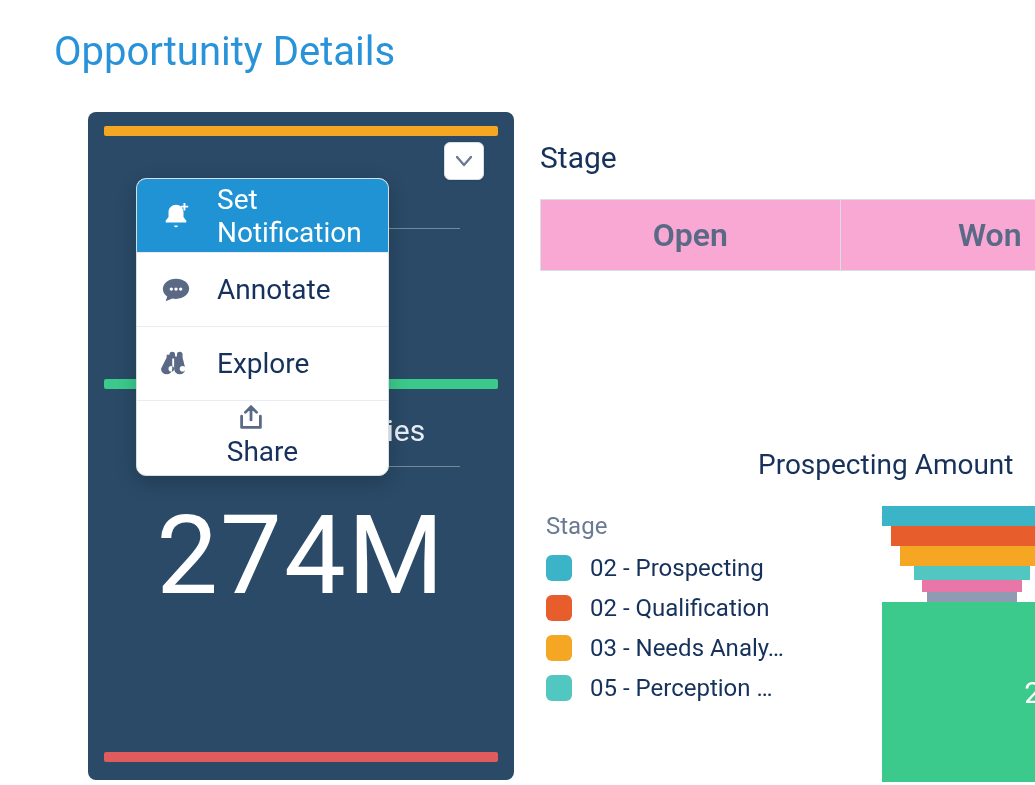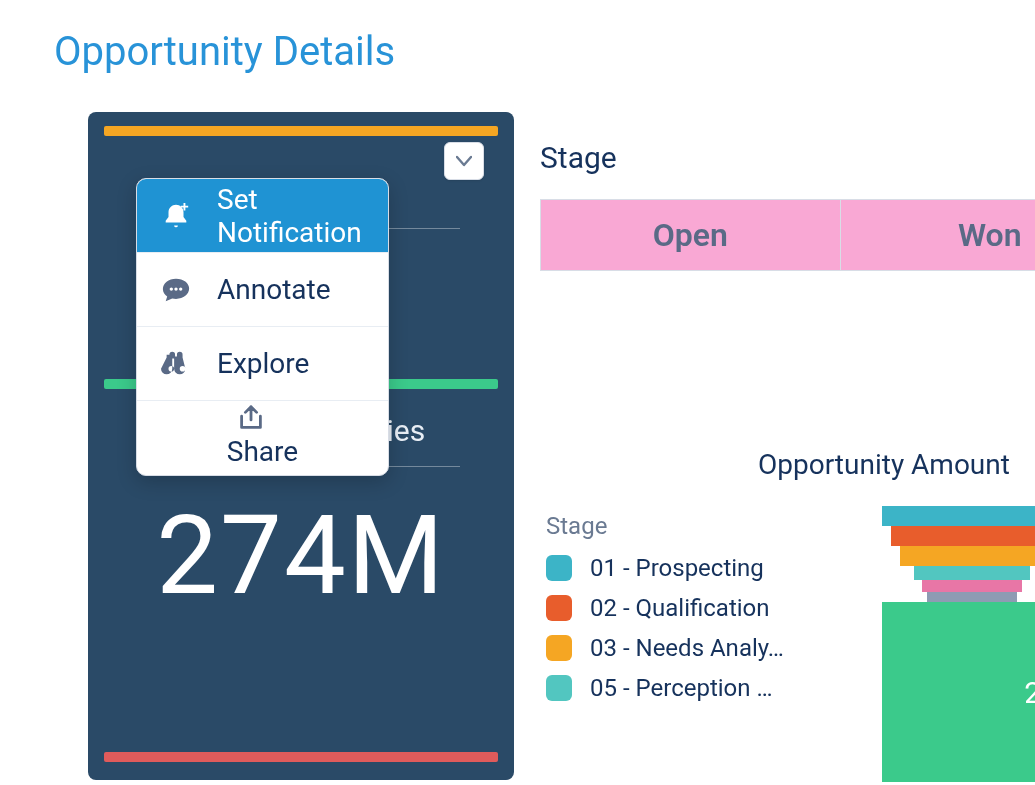--- a/index.html
+++ b/index.html
@@ -287,27 +287,27 @@
 </div>
 
 <div class="stage-panel">
   <div class="stage-heading">Stage</div>
   <div class="stage-tabs">
     <div class="stage-tab">Open</div>
     <div class="stage-tab">Won</div>
   </div>
 </div>
 
-<div class="chart-title">Opportunity Amount</div>
+<div class="chart-title">Prospecting Amount</div>
 
 <div class="legend">
   <div class="legend-title">Stage</div>
   <div class="legend-item">
     <span class="swatch" style="background:#3cb4c7"></span>
-    <span class="legend-label">01 - Prospecting</span>
+    <span class="legend-label">02 - Prospecting</span>
   </div>
   <div class="legend-item">
     <span class="swatch" style="background:#e85d2c"></span>
     <span class="legend-label">02 - Qualification</span>
   </div>
   <div class="legend-item">
     <span class="swatch" style="background:#f5a623"></span>
     <span class="legend-label">03 - Needs Analy…</span>
   </div>
   <div class="legend-item">

